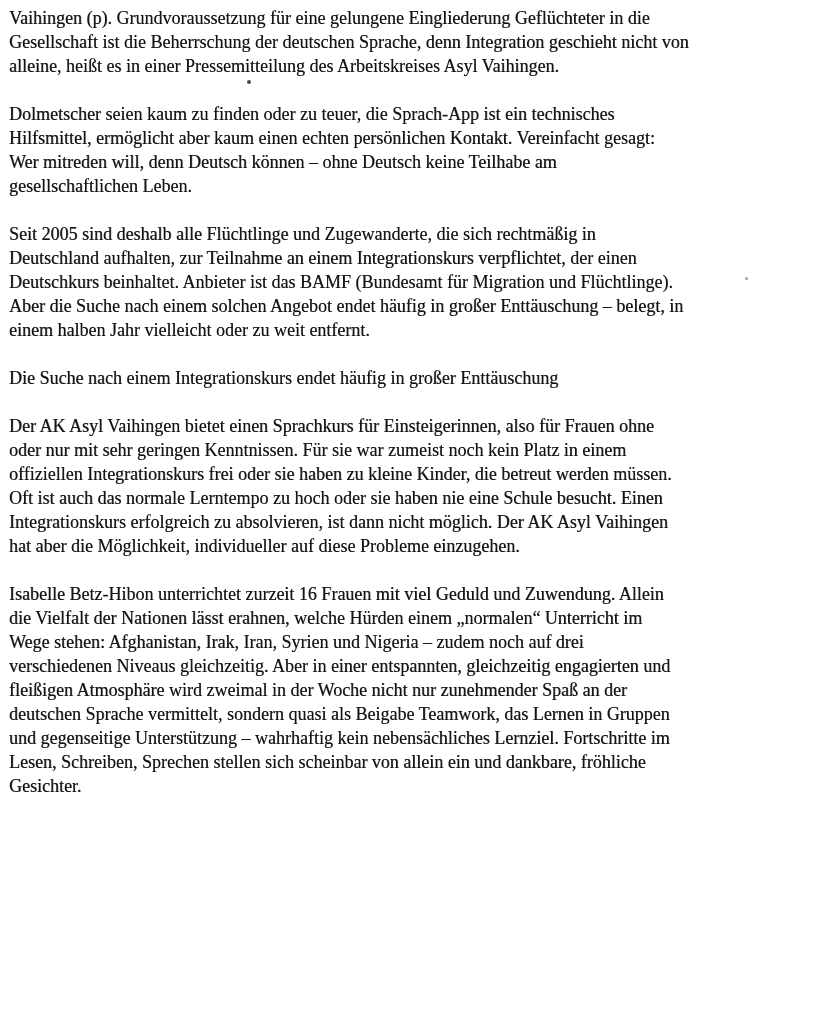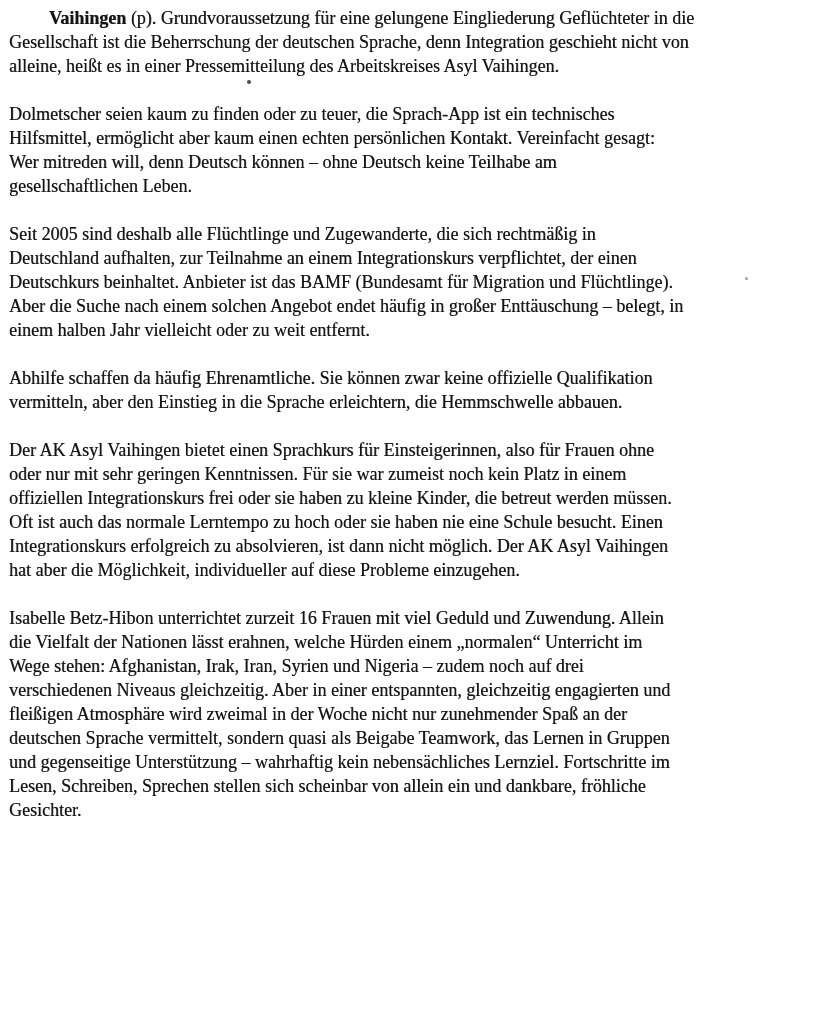--- a/index.html
+++ b/index.html
@@ -20,22 +20,21 @@
     line-height: 24px;
     color: #141414;
     text-shadow: 0.4px 0.4px 0.6px rgba(0,0,0,0.55);
   }
   .para {
     margin: 0 0 24px 0;
     white-space: pre-line;   
     width: 822px;
   }
   .dateline {
-    font-weight: bold;
-    margin-left: 40px;
+    font-weight: normal;
   }
   .scan-speck {
     position: absolute;
     border-radius: 50%;
     background: #2a2a2a;
   }
   .speck-1 {
     left: 247px;
     top: 80px;
     width: 4px;
@@ -64,23 +63,22 @@
 Hilfsmittel, ermöglicht aber kaum einen echten persönlichen Kontakt. Vereinfacht gesagt:
 Wer mitreden will, denn Deutsch können – ohne Deutsch keine Teilhabe am
 gesellschaftlichen Leben.</p>
 
   <p class="para">Seit 2005 sind deshalb alle Flüchtlinge und Zugewanderte, die sich rechtmäßig in
 Deutschland aufhalten, zur Teilnahme an einem Integrationskurs verpflichtet, der einen
 Deutschkurs beinhaltet. Anbieter ist das BAMF (Bundesamt für Migration und Flüchtlinge).
 Aber die Suche nach einem solchen Angebot endet häufig in großer Enttäuschung – belegt, in
 einem halben Jahr vielleicht oder zu weit entfernt.</p>
 
+  <p class="para">Die Suche nach einem Integrationskurs endet häufig in großer Enttäuschung</p>
 
-  <p class="para">Abhilfe schaffen da häufig Ehrenamtliche. Sie können zwar keine offizielle Qualifikation
-vermitteln, aber den Einstieg in die Sprache erleichtern, die Hemmschwelle abbauen.</p>
 
   <p class="para">Der AK Asyl Vaihingen bietet einen Sprachkurs für Einsteigerinnen, also für Frauen ohne
 oder nur mit sehr geringen Kenntnissen. Für sie war zumeist noch kein Platz in einem
 offiziellen Integrationskurs frei oder sie haben zu kleine Kinder, die betreut werden müssen.
 Oft ist auch das normale Lerntempo zu hoch oder sie haben nie eine Schule besucht. Einen
 Integrationskurs erfolgreich zu absolvieren, ist dann nicht möglich. Der AK Asyl Vaihingen
 hat aber die Möglichkeit, individueller auf diese Probleme einzugehen.</p>
 
   <p class="para">Isabelle Betz-Hibon unterrichtet zurzeit 16 Frauen mit viel Geduld und Zuwendung. Allein
 die Vielfalt der Nationen lässt erahnen, welche Hürden einem „normalen“ Unterricht im

